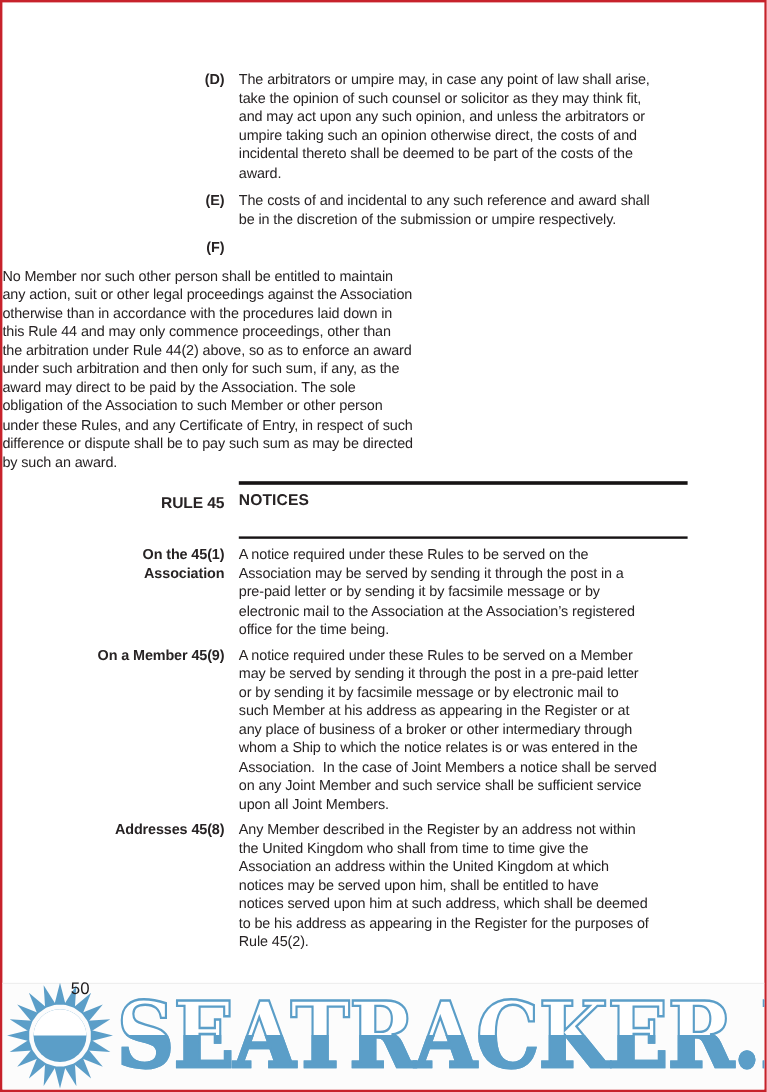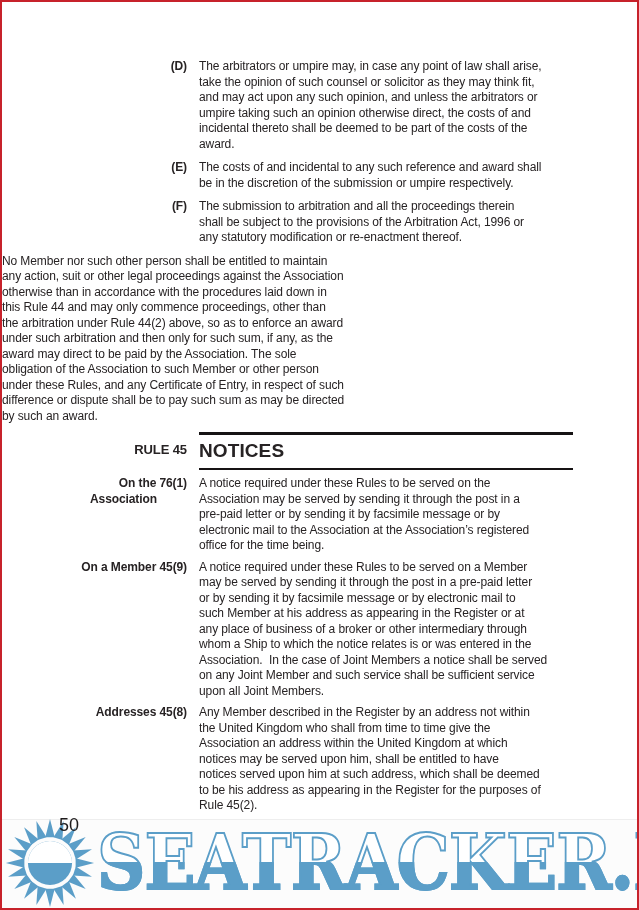--- a/index.html
+++ b/index.html
@@ -35,60 +35,60 @@
     letter-spacing: -0.1px;
   }
   .body-col {
     font-size: 12px;
     line-height: 15.5px;
     letter-spacing: -0.1px;
     white-space: pre;
   }
   .label-line2 {
     display: block;
-    text-align: center;
+    text-align: right;
     padding-left: 58px;
   }
   
   .heading-row {
     margin-top: 0;
     margin-bottom: 6px;
   }
   .heading-label {
     padding-top: 10px;
     font-size: 13px;
   }
   .heading-body {
     width: 374px;
     border-top: 3px solid #161314;
     border-bottom: 2px solid #161314;
-    padding: 5px 0 6px 0;
+    padding: 5px 0 23px 0;
     font-weight: bold;
-    font-size: 19px;
+    font-size: 13px;
     letter-spacing: 0.1px;
     white-space: pre;
   }
   .section-row {
     margin-bottom: 6px;
   }
   
   .footer-band {
     position: absolute;
     left: 0;
     right: 0;
     bottom: 0;
     height: 88px;
     background: #fcfcfc;
     border-top: 1px solid #eeeeee;
   }
   .page-number {
     position: absolute;
     left: 57px;
     top: 813px;
-    font-size: 18px;
+    font-size: 14px;
     color: #1e1b1c;
     z-index: 3;
   }
   .sun-logo {
     position: absolute;
     left: 3px;
     top: 816px;
     width: 90px;
     height: 90px;
     z-index: 2;
@@ -135,23 +135,20 @@
     </div>
 
     <div class="row">
       <div class="label-col">(E)</div>
       <div class="body-col">The costs of and incidental to any such reference and award shall
 be in the discretion of the submission or umpire respectively.</div>
     </div>
 
     <div class="row">
       <div class="label-col">(F)</div>
-      <div class="body-col">The submission to arbitration and all the proceedings therein
-shall be subject to the provisions of the Arbitration Act, 1996 or
-any statutory modification or re-enactment thereof.</div>
     </div>
 
     <div class="row">
       <div class="body-col">No Member nor such other person shall be entitled to maintain
 any action, suit or other legal proceedings against the Association
 otherwise than in accordance with the procedures laid down in
 this Rule 44 and may only commence proceedings, other than
 the arbitration under Rule 44(2) above, so as to enforce an award
 under such arbitration and then only for such sum, if any, as the
 award may direct to be paid by the Association. The sole
@@ -161,21 +158,21 @@
 by such an award.</div>
     </div>
 
     <div class="row heading-row">
       <div class="label-col heading-label">RULE 45</div>
       <div class="heading-body">NOTICES</div>
     </div>
 
     <div class="row section-row">
       <div class="label-col">
-        <span>On the 76(1)</span>
+        <span>On the 45(1)</span>
         <span class="label-line2">Association</span>
       </div>
       <div class="body-col">A notice required under these Rules to be served on the
 Association may be served by sending it through the post in a
 pre-paid letter or by sending it by facsimile message or by
 electronic mail to the Association at the Association’s registered
 office for the time being.</div>
     </div>
 
     <div class="row section-row">

